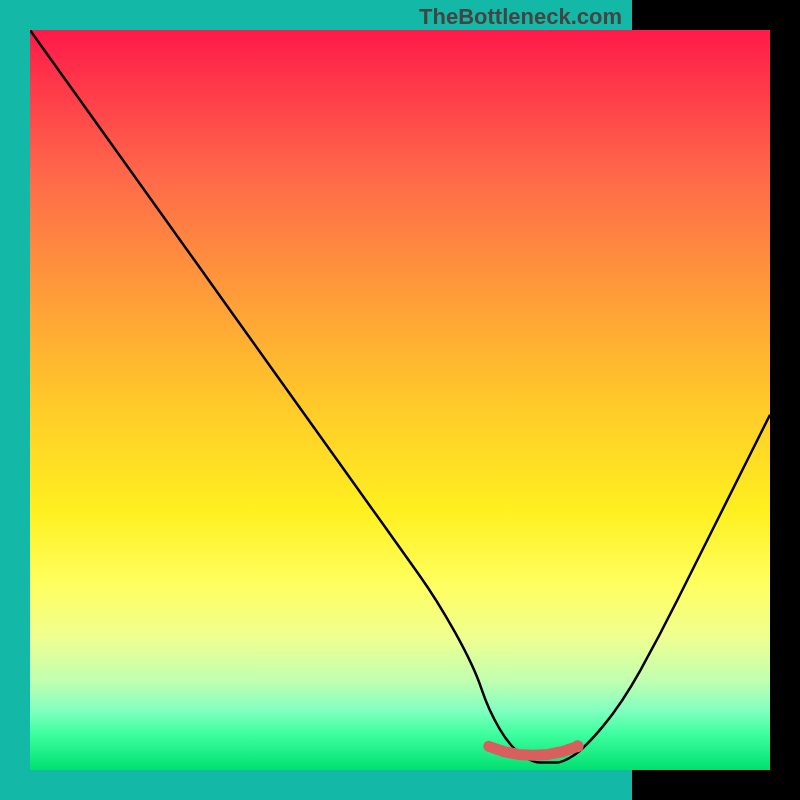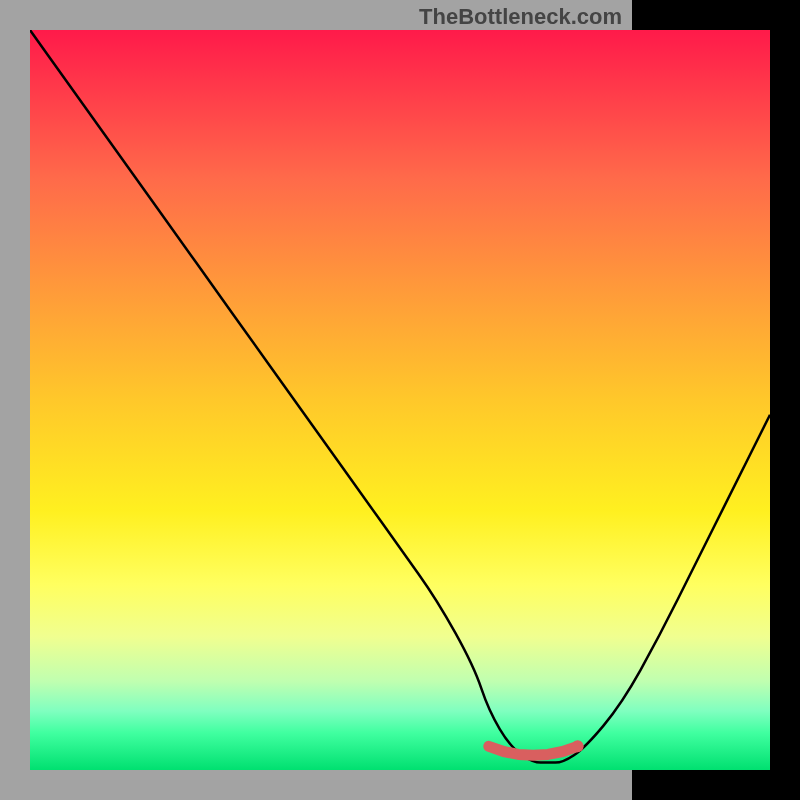--- a/index.html
+++ b/index.html
@@ -8,21 +8,21 @@
     background: #000;
     width: 800px;
     height: 800px;
     position: relative;
     font-family: Arial, sans-serif;
   }
   .container {
     width: 632px;
     height: 800px;
     position: relative;
-    background: #a3a3a3;
+    background: #14b8a6;
   }
   .watermark {
     position: absolute;
     top: 4px;
     right: 10px;
     color: #444;
     font-size: 22px;
     font-weight: bold;
     z-index: 5;
   }

